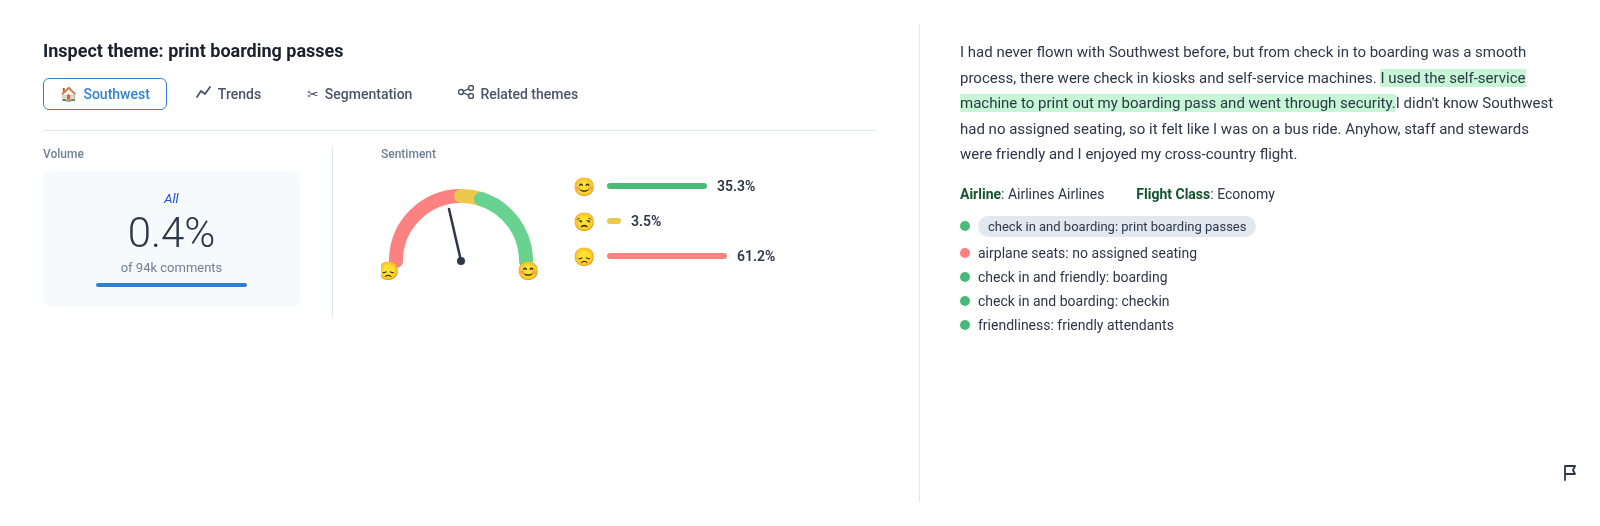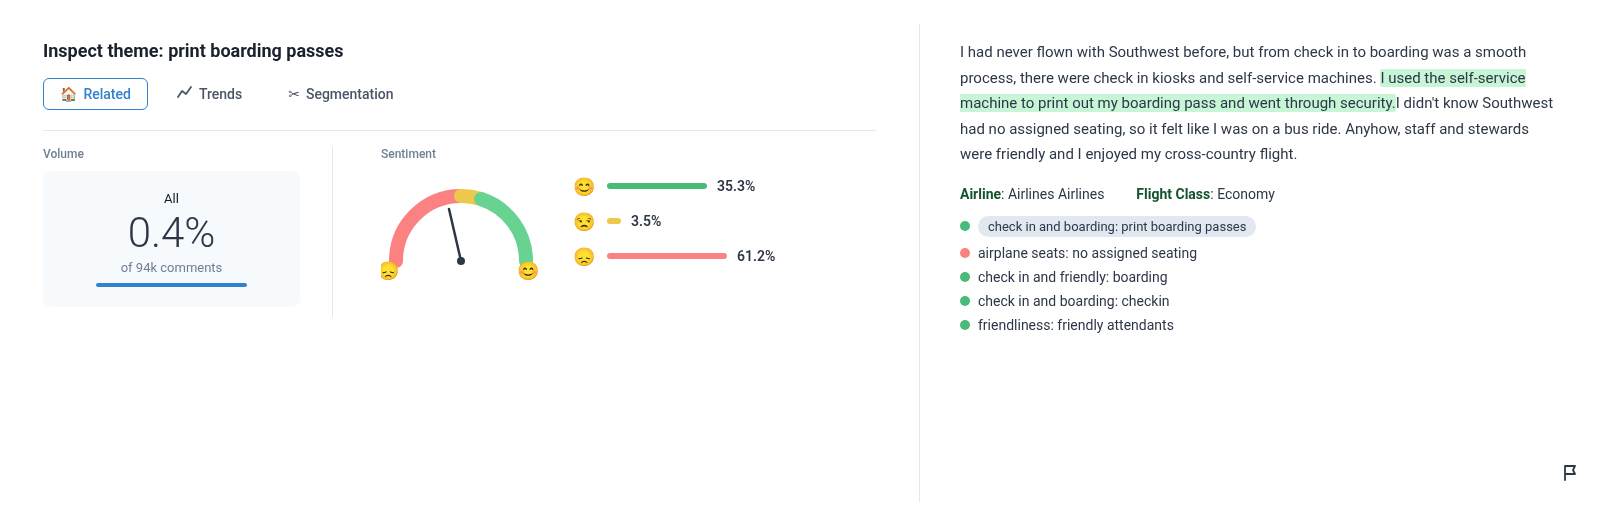--- a/index.html
+++ b/index.html
@@ -88,22 +88,23 @@
     }
     .volume-card {
       background: #f7fafc;
       border-radius: 8px;
       padding: 20px;
       text-align: center;
       margin-bottom: 10px;
     }
     .volume-sub {
       font-size: 13px;
-      color: #0f172a;
+      color: #1d4ed8;
       margin-bottom: 4px;
+      font-style: italic;
     }
     .volume-percent {
       font-size: 42px;
       font-weight: 300;
       color: #2d3748;
       line-height: 1.1;
       margin-bottom: 4px;
     }
     .volume-comments {
       font-size: 13px;
@@ -229,33 +230,45 @@
 <body>
 
 <div class="container">
 
   <div class="left-panel">
     <div class="page-title">Inspect theme: print boarding passes</div>
 
     <div class="tabs">
       <div class="tab active">
         <span class="tab-icon">🏠</span>
-        <span>Related</span>
+        <span>Southwest</span>
       </div>
       <div class="tab">
         <span class="tab-icon">
           <svg width="16" height="14" viewBox="0 0 16 14" fill="none">
               <polyline points="1,12 5,6 9,9 14,2" stroke="#4a5568" stroke-width="1.8" fill="none" stroke-linecap="round" stroke-linejoin="round"></polyline>
             </svg>
         </span>
         <span>Trends</span>
       </div>
       <div class="tab">
         <span class="tab-icon">✂</span>
         <span>Segmentation</span>
+      </div>
+      <div class="tab">
+        <span class="tab-icon">
+          <svg width="16" height="14" viewBox="0 0 16 14" fill="none">
+              <circle cx="3" cy="7" r="2.5" stroke="#4a5568" stroke-width="1.5"></circle>
+              <circle cx="13" cy="3" r="2.5" stroke="#4a5568" stroke-width="1.5"></circle>
+              <circle cx="13" cy="11" r="2.5" stroke="#4a5568" stroke-width="1.5"></circle>
+              <line x1="5.2" y1="6.1" x2="10.8" y2="3.9" stroke="#4a5568" stroke-width="1.3"></line>
+              <line x1="5.2" y1="7.9" x2="10.8" y2="10.1" stroke="#4a5568" stroke-width="1.3"></line>
+            </svg>
+        </span>
+        <span>Related themes</span>
       </div>
     </div>
 
     <hr class="divider">
 
     <div class="metrics-row">
 
       <div class="volume-section">
         <div class="section-label">Volume</div>
         <div class="volume-card">

